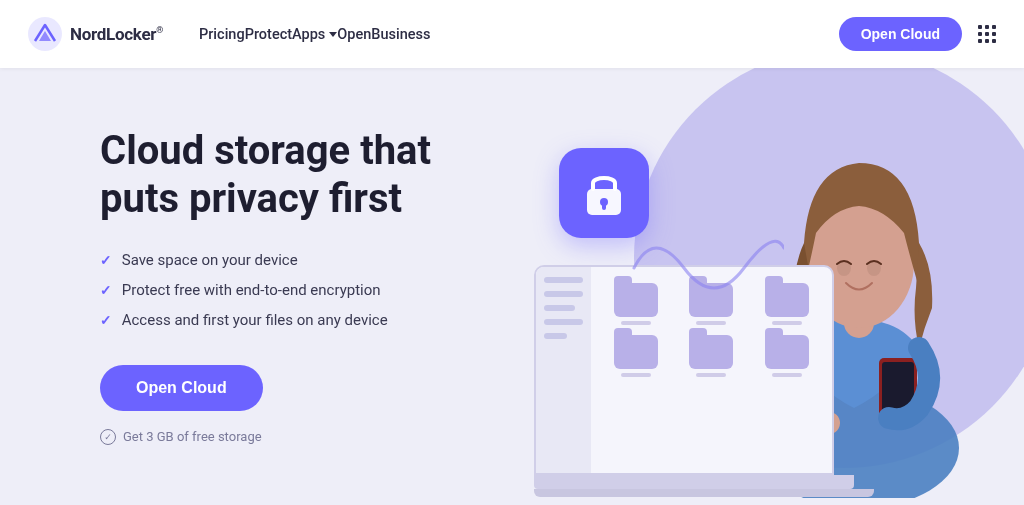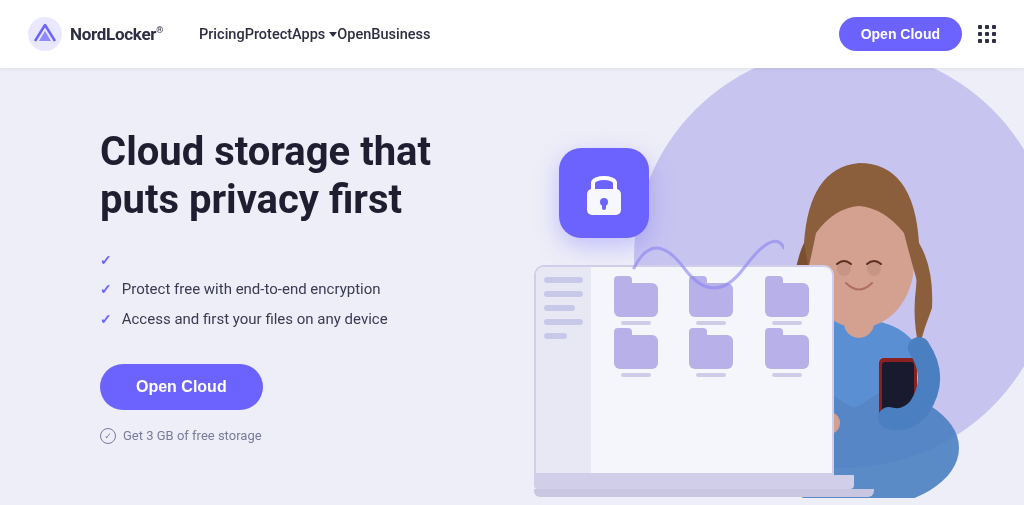--- a/index.html
+++ b/index.html
@@ -344,20 +344,21 @@
   </div>
 </nav>
 
 <section class="hero">
   <div class="hero-content">
     <h1 class="hero-title">Cloud storage that puts privacy first</h1>
 
     <ul class="hero-features">
       <li>
         <span class="check-icon">✓</span>
+        <span>Save space on your device</span>
       </li>
       <li>
         <span class="check-icon">✓</span>
         <span>Protect free with end-to-end encryption</span>
       </li>
       <li>
         <span class="check-icon">✓</span>
         <span>Access and first your files on any device</span>
       </li>
     </ul>

